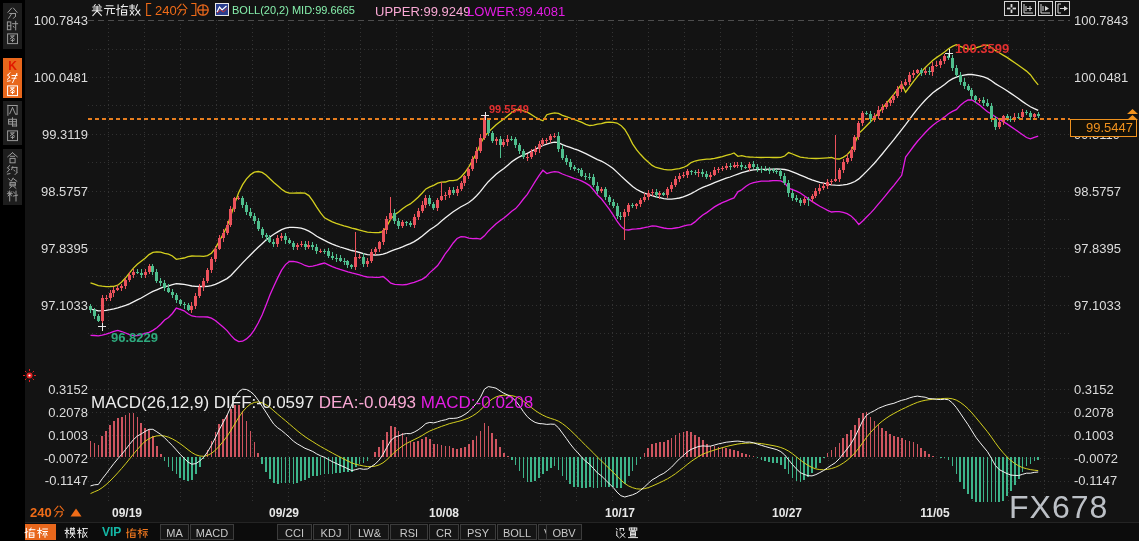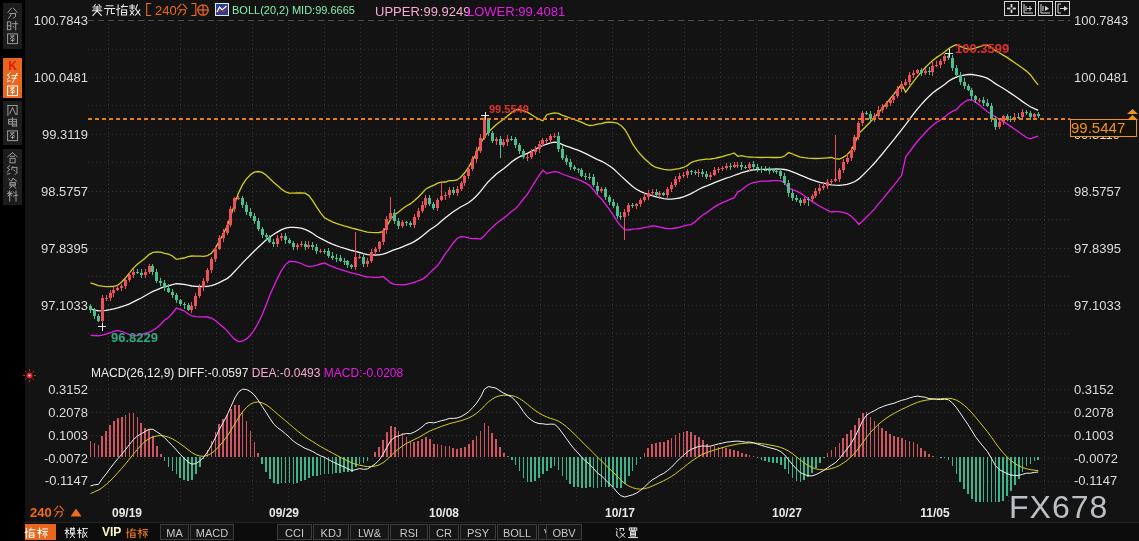--- a/index.html
+++ b/index.html
@@ -828,21 +828,21 @@
 <div class="abs datel" style="left:105px;top:507px;width:44px;text-align:center">09/19</div>
 <div class="abs datel" style="left:262px;top:507px;width:44px;text-align:center">09/29</div>
 <div class="abs datel" style="left:422px;top:507px;width:44px;text-align:center">10/08</div>
 <div class="abs datel" style="left:598px;top:507px;width:44px;text-align:center">10/17</div>
 <div class="abs datel" style="left:758px;top:507px;width:44px;text-align:right">10/27</div>
 <div class="abs datel" style="left:913px;top:507px;width:44px;text-align:center">11/05</div>
 
 <div class="abs" style="left:232px;top:4px;font-size:11px;color:#86efac;white-space:nowrap">BOLL(20,2) MID:99.6665</div>
 <div class="abs yel" style="left:375px;top:4px;font-size:13px;white-space:nowrap">UPPER:99.9249</div>
 <div class="abs mag" style="left:467px;top:4px;font-size:13px;white-space:nowrap">LOWER:99.4081</div>
-<div class="abs" style="left:91px;top:366px;font-size:12px;color:#ececec;white-space:nowrap">MACD(26,12,9) DIFF:-0.0597 <span class="yel">DEA:-0.0493</span> <span class="mag">MACD:-0.0208</span></div>
+<div class="abs" style="left:91px;top:393px;font-size:17px;color:#ececec;white-space:nowrap">MACD(26,12,9) DIFF:-0.0597 <span class="yel">DEA:-0.0493</span> <span class="mag">MACD:-0.0208</span></div>
 
 <div class="abs" style="left:955px;top:41px;font-size:13px;font-weight:bold;color:#e23030">100.3599</div>
 <div class="abs" style="left:489px;top:103px;font-size:11px;font-weight:bold;color:#e23030">99.5549</div>
 <div class="abs" style="left:111px;top:330px;font-size:13px;font-weight:bold;color:#2eaa7e">96.8229</div>
 <div class="abs wm">FX678</div>
 
 <svg class="abs" style="left:1004px;top:1px" width="66" height="15" viewBox="0 0 66 15">
 <g stroke="#d8d8d8" fill="none">
 <rect x="0.5" y="0.5" width="14" height="14"></rect>
 <rect x="17.5" y="0.5" width="14" height="14"></rect>
@@ -864,36 +864,36 @@
 <path d="M41,5 L45,7.5 L41,10 Z" fill="#d8d8d8"></path>
 <g stroke="#d8d8d8" fill="none">
       <path d="M54,3 V12 M54,3 H57 M54,12 H57"></path>
       <path d="M56,7.5 H62"></path>
     </g>
 <path d="M60,5 L64,7.5 L60,10 Z" fill="#d8d8d8"></path>
 </svg>
 <div class="abs toolbar">
     <div class="titem" style="left:16px;width:40px;background:#e8671c;color:#fff;"></div>
     <div class="titem" style="left:57px;width:40px;"></div>
-    <div class="titem" style="left:100px;width:57px;color:#fef9c3;font-weight:bold;text-align:left;padding-left:2px;">VIP</div>
+    <div class="titem" style="left:100px;width:57px;color:#14b8a6;font-weight:bold;text-align:left;padding-left:2px;">VIP</div>
     <div class="titem tbox" style="left:160px;width:29px;">MA</div>
     <div class="titem tbox" style="left:190px;width:44px;">MACD</div>
     <div class="titem tbox" style="left:235px;width:41px;margin-top:46px;">BIAS</div>
     <div class="titem tbox" style="left:277px;width:35px;">CCI</div>
     <div class="titem tbox" style="left:313px;width:36px;">KDJ</div>
     <div class="titem tbox" style="left:350px;width:39px;">LW&amp;</div>
     <div class="titem tbox" style="left:390px;width:38px;">RSI</div>
     <div class="titem tbox" style="left:429px;width:30px;">CR</div>
     <div class="titem tbox" style="left:460px;width:36px;">PSY</div>
     <div class="titem tbox" style="left:497px;width:40px;">BOLL</div>
     <div class="titem tbox" style="left:538px;width:34px;">VOL</div>
     <div class="titem tbox" style="left:546px;width:36px;">OBV</div>
     <div class="titem" style="left:610px;width:38px;"></div>
   </div>
-<div class="abs" style="left:1070px;top:119px;width:67px;height:18px;border:1px solid #f0921e;background:#131008;color:#f0921e;font-size:15px;line-height:16px;padding-left:0">99.5447</div>
+<div class="abs" style="left:1070px;top:119px;width:67px;height:18px;border:1px solid #f0921e;background:#131008;color:#f0921e;font-size:13px;line-height:16px;padding-left:15px">99.5447</div>
 <svg class="abs" style="left:1126px;top:109px" width="13" height="12" viewBox="0 0 13 12">
     <path d="M6.5,0 L12,5 L1,5 Z M6.5,6 L12,11 L1,11 Z" fill="#f0921e"></path>
   </svg>
 <svg width="1139" height="541" viewBox="0 0 1139 541" style="position:absolute;left:0;top:0">
     <line x1="0" y1="522.5" x2="1139" y2="522.5" stroke="#242424" stroke-width="1"></line>
     <rect x="0" y="0" width="25" height="541" fill="#000"></rect>
     <rect x="3" y="3" width="19" height="46" fill="#1d1d1d"></rect>
     <g stroke="#9a9a9a" stroke-width="1.00" fill="none" stroke-linecap="round">
       <line x1="11.6" y1="8.1" x2="7.9" y2="12.4"></line>
       <line x1="13.4" y1="8.1" x2="17.1" y2="12.4"></line>

